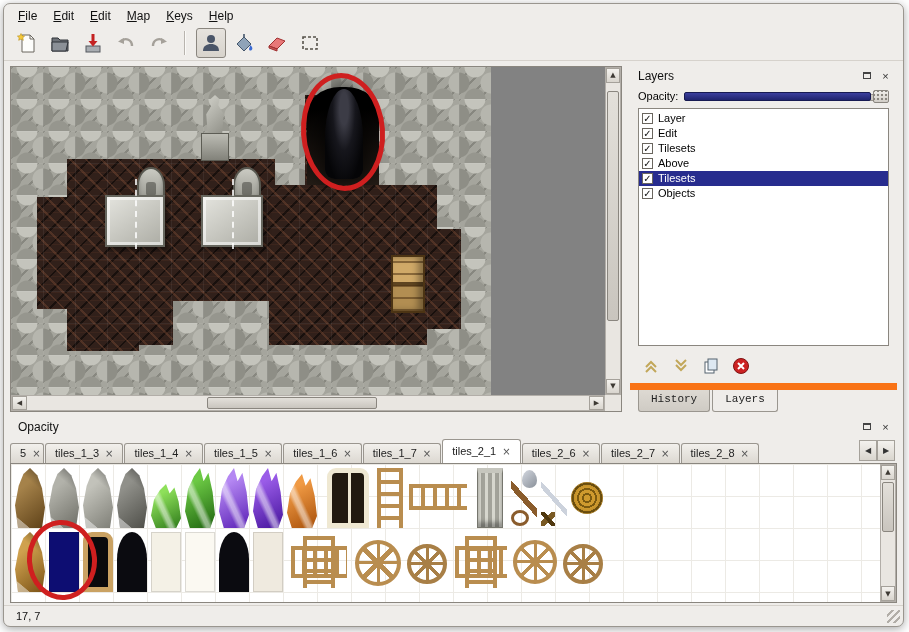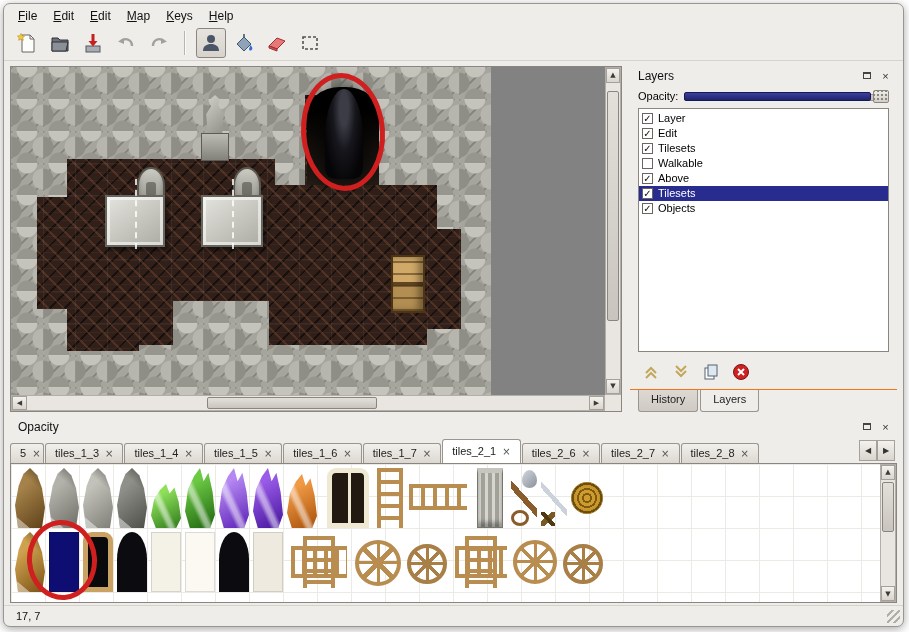--- a/index.html
+++ b/index.html
@@ -120,21 +120,21 @@
       border:1px solid #8a867f; border-radius:2px; }
   .layers-list { margin:2px 8px 4px; border:1px solid #8a867f; background:#fff; flex:1;
       overflow:hidden; font-size:11px; padding-top:2px; }
   .layer-row { display:flex; align-items:center; height:15px; padding:0 3px; gap:5px; }
   .layer-row.selected { background:#272c8e; color:#fff; }
   .checkbox { width:11px; height:11px; border:1px solid #6a665f; background:#fff; color:#111;
       font-size:10px; line-height:9px; text-align:center; flex:0 0 11px;
       font-family:"DejaVu Sans",sans-serif; }
   .layer-toolbuttons { display:flex; gap:8px; padding:5px 10px 3px; align-items:center; }
   .lt-btn { width:22px; height:22px; display:flex; align-items:center; justify-content:center; }
-  .dock-tabs { display:flex; padding-left:8px; border-top:1px solid #f97316; margin-top:3px; }
+  .dock-tabs { display:flex; padding-left:8px; border-top:7px solid #f97316; margin-top:3px;font-family:Liberation Mono, monospace; }
   .dock-tab { font-size:11px; padding:3px 12px 4px; border:1px solid #9a968f; border-top:none;
       background:linear-gradient(#ddd9d2,#cfcbc4); border-radius:0 0 3px 3px; margin-right:2px; color:#222; }
   .dock-tab.active { background:#efedea; padding-bottom:6px; }
 
   
   .tilesets-dock { margin:3px 6px 0; height:190px; }
   .ts-tabrow { position:relative; height:27px; border-bottom:1px solid #8a867f;
       display:flex; align-items:flex-end; padding:0 44px 0 0; overflow:hidden; }
   .ts-tab { display:inline-flex; align-items:center; gap:6px; padding:3px 9px; font-size:11px;
       border:1px solid #9a968f; border-bottom:none; border-radius:3px 3px 0 0;
@@ -347,24 +347,20 @@
             </div>
             <div class="layer-row">
               <span class="checkbox">✓</span>
               <span>Edit</span>
             </div>
             <div class="layer-row">
               <span class="checkbox">✓</span>
               <span>Tilesets</span>
             </div>
             <div class="layer-row">
-              <span class="checkbox"></span>
-              <span>Walkable</span>
-            </div>
-            <div class="layer-row">
               <span class="checkbox">✓</span>
               <span>Above</span>
             </div>
             <div class="layer-row selected">
               <span class="checkbox">✓</span>
               <span>Tilesets</span>
             </div>
             <div class="layer-row">
               <span class="checkbox">✓</span>
               <span>Objects</span>

